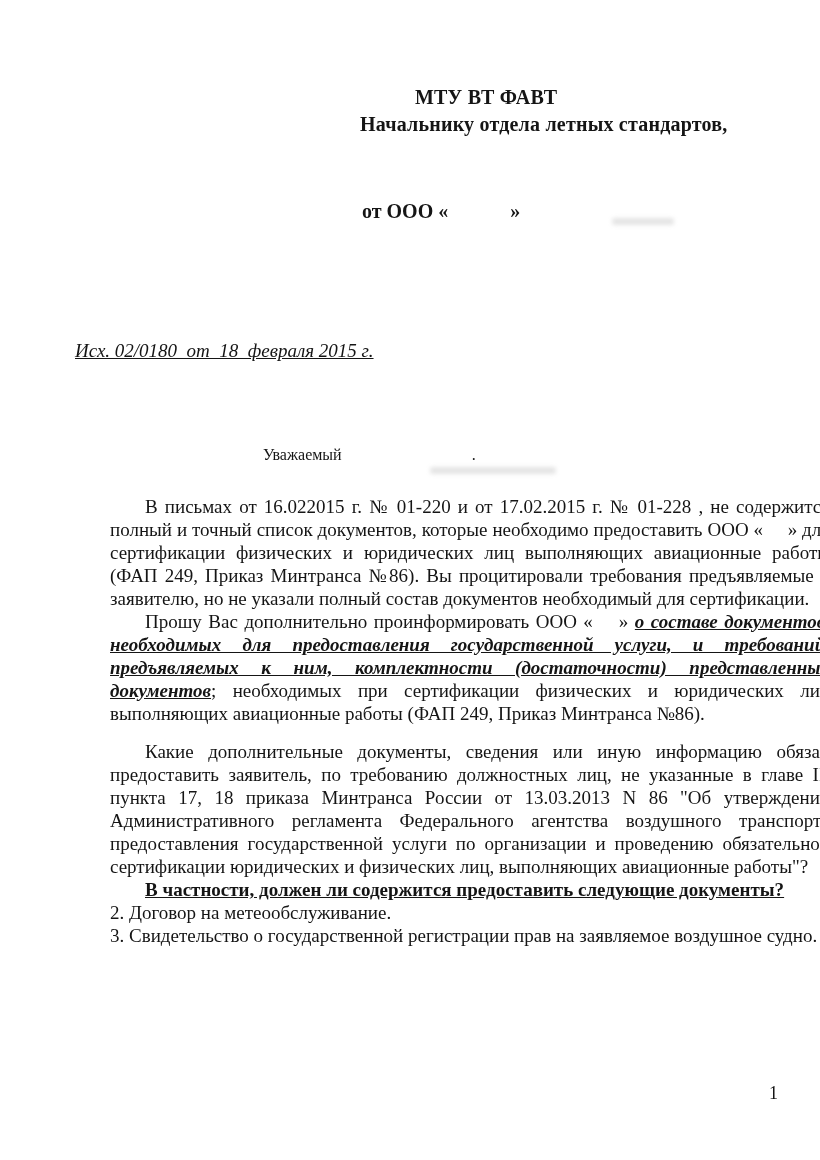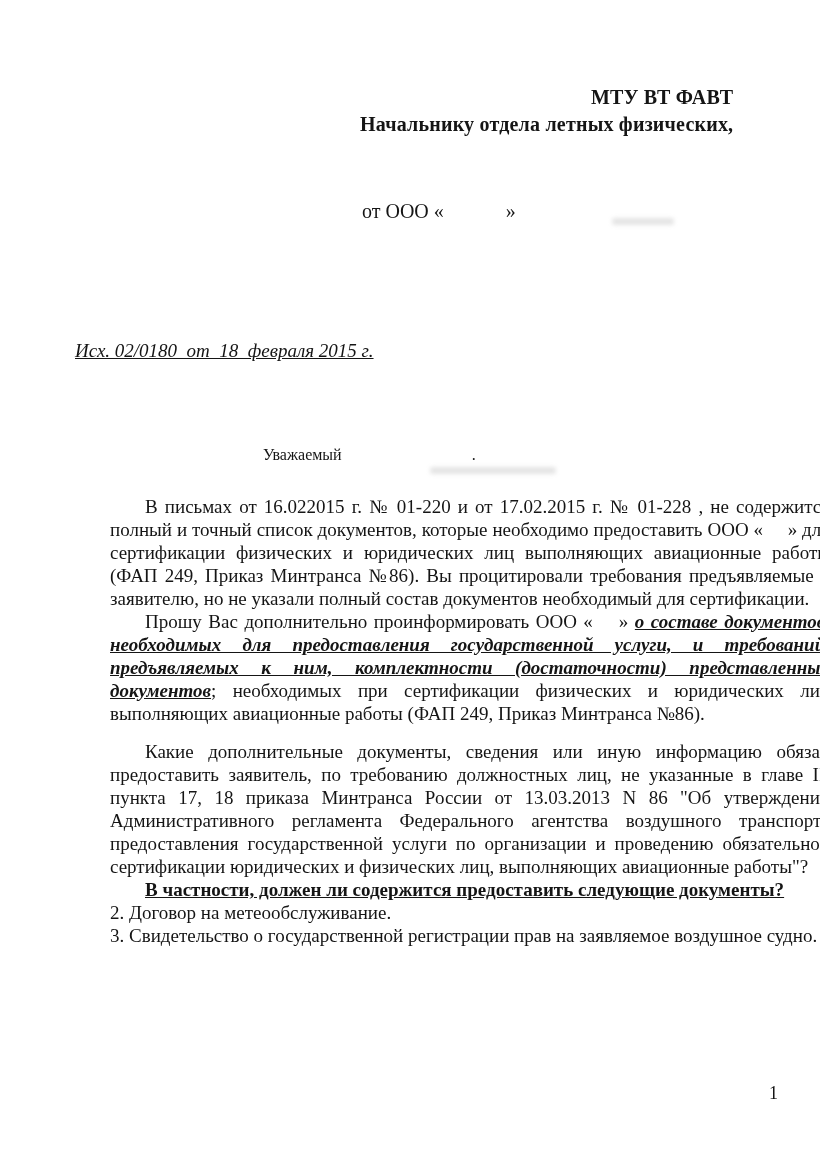--- a/index.html
+++ b/index.html
@@ -11,25 +11,25 @@
     color:#151515;
     font-family:"Liberation Serif", serif;
     overflow:hidden;
   }
   
   .recipient-block{
     position:absolute;left:360px;top:84px;
     font-weight:bold;font-size:20px;line-height:27px;
     letter-spacing:0.2px;
   }
-  .recipient-org{padding-left:55px;text-align:right;}
+  .recipient-org{padding-left:55px;}
   
   .sender-line{
     position:absolute;left:362px;top:200px;
-    font-weight:normal;font-size:20px;
+    font-weight:bold;font-size:20px;
     white-space:nowrap;
   }
   .quote-gap{display:inline-block;width:62px;}
   
   .ref-line{
     position:absolute;left:75px;top:340px;
     font-style:italic;font-size:19px;
     text-decoration:underline;
     white-space:pre-wrap;
   }
@@ -67,21 +67,21 @@
   .smudge-1{left:612px;top:218px;width:62px;height:7px;}
   .smudge-2{left:430px;top:467px;width:126px;height:7px;}
 </style>
 </head>
 <body>
 
 <div class="page">
 
   <div class="recipient-block">
     <div class="recipient-org">МТУ ВТ ФАВТ</div>
-    <div>Начальнику отдела летных физических,</div>
+    <div>Начальнику отдела летных стандартов,</div>
   </div>
 
   <div class="sender-line"><span>от ООО «</span><span class="quote-gap"></span><span>»</span></div>
 
   <div class="ref-line">Исх. 02/0180  от  18  февраля 2015 г.</div>
 
   <div class="salutation"><span>Уважаемый</span><span class="blank-gap"></span><span>.</span></div>
 
   <div class="body-text">
     <p class="para-indent">В  письмах  от 16.022015 г. № 01-220 и  от 17.02.2015 г.  № 01-228 , не содержится полный и точный список документов, которые необходимо предоставить ООО «&nbsp;&nbsp;&nbsp;&nbsp;&nbsp;» для сертификации физических и юридических лиц выполняющих авиационные работы (ФАП 249, Приказ Минтранса №86). Вы процитировали требования предъявляемые к заявителю, но не указали полный состав документов необходимый для сертификации.</p>

